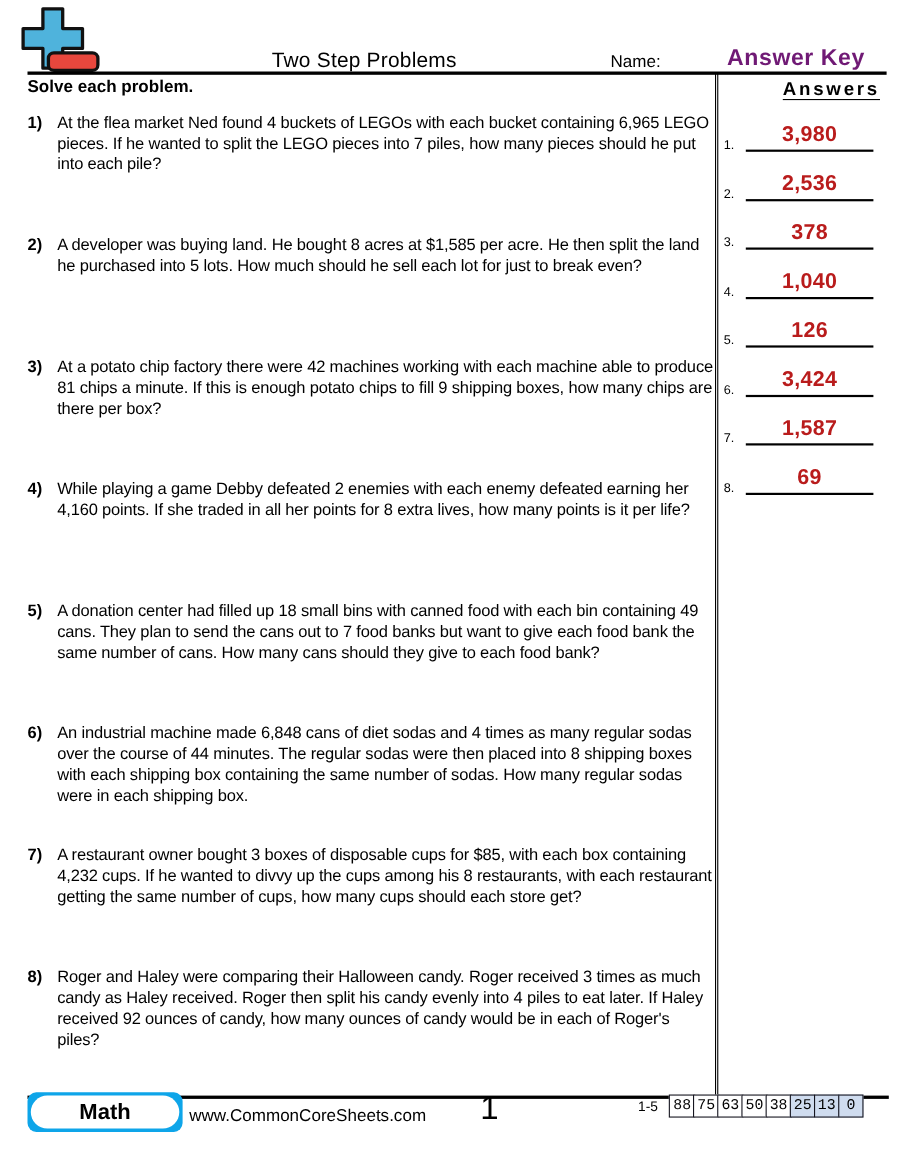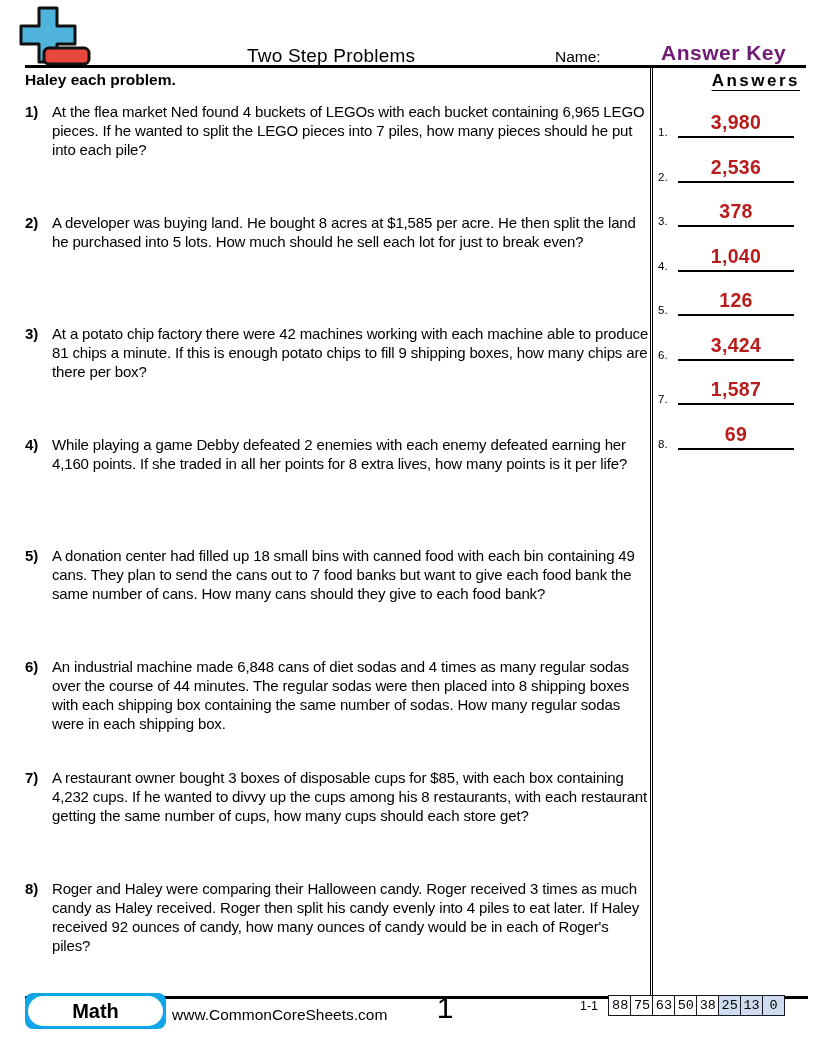--- a/index.html
+++ b/index.html
@@ -58,21 +58,21 @@
   <div class="logo">
     <svg width="74" height="60" viewBox="0 0 72 60">
       <path d="M20 2 H38 V20 H56 V38 H38 V56 H20 V38 H2 V20 H20 Z" fill="#4fb3dc" stroke="#111" stroke-width="3" stroke-linejoin="round"></path>
       <rect x="25" y="42" width="45" height="16" rx="5" fill="#e8473d" stroke="#111" stroke-width="3"></rect>
     </svg>
   </div>
   <div class="sheet-title">Two Step Problems</div>
   <div class="name-label">Name:</div>
   <div class="name-value">Answer Key</div>
   <div class="header-rule"></div>
-  <div class="instruction">Haley each problem.</div>
+  <div class="instruction">Solve each problem.</div>
 
   <div class="divider"></div>
 
   <div class="problem" style="top:102px">
     <div class="pnum">1)</div>
     <div class="ptext">At the flea market Ned found 4 buckets of LEGOs with each bucket containing 6,965 LEGO pieces. If he wanted to split the LEGO pieces into 7 piles, how many pieces should he put into each pile?</div>
   </div>
   <div class="problem" style="top:213px">
     <div class="pnum">2)</div>
     <div class="ptext">A developer was buying land. He bought 8 acres at $1,585 per acre. He then split the land he purchased into 5 lots. How much should he sell each lot for just to break even?</div>
@@ -136,21 +136,21 @@
     <span class="anum">8.</span>
     <div class="aval">69</div>
   </div>
 
   <div class="footer-rule"></div>
   <div class="math-badge">
     <div class="math-pill">Math</div>
   </div>
   <div class="website">www.CommonCoreSheets.com</div>
   <div class="page-number">1</div>
-  <div class="score-label">1-1</div>
+  <div class="score-label">1-5</div>
   <div class="score-table">
     <div class="score-cell">88</div>
     <div class="score-cell">75</div>
     <div class="score-cell">63</div>
     <div class="score-cell">50</div>
     <div class="score-cell">38</div>
     <div class="score-cell hl">25</div>
     <div class="score-cell hl">13</div>
     <div class="score-cell hl">0</div>
   </div>

